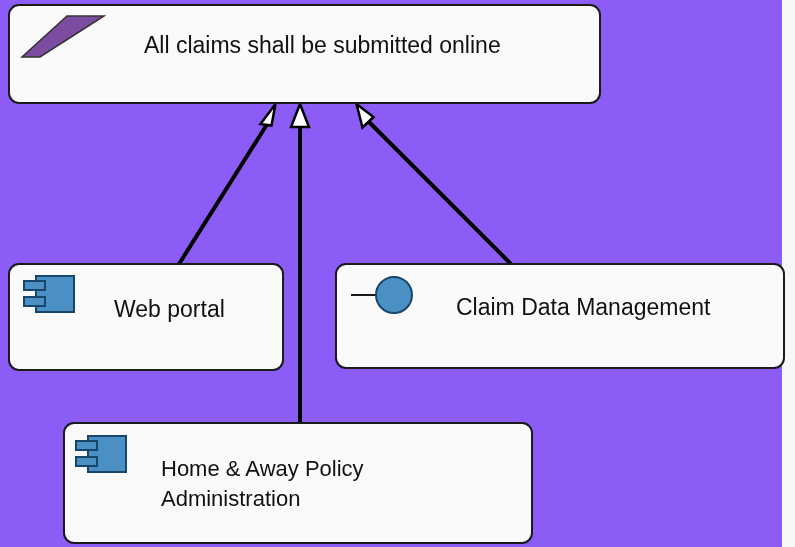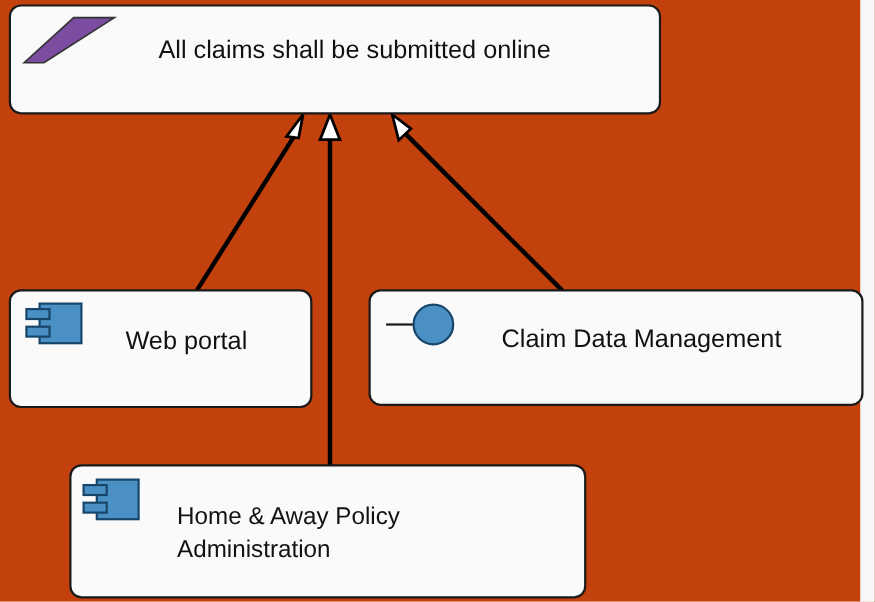--- a/index.html
+++ b/index.html
@@ -10,21 +10,21 @@
   body {
     width: 795px;
     height: 547px;
     overflow: hidden;
     font-family: "Liberation Sans", sans-serif;
   }
   #diagram-root {
     position: relative;
     width: 782px;
     height: 547px;
-    background: #c2410c;
+    background: #8b5cf6;
   }
   svg#uml-canvas {
     display: block;
     width: 795px;
     height: 547px;
   }
   .node-box {
     fill: #fafafa;
     stroke: #1a1a1a;
     stroke-width: 2;

